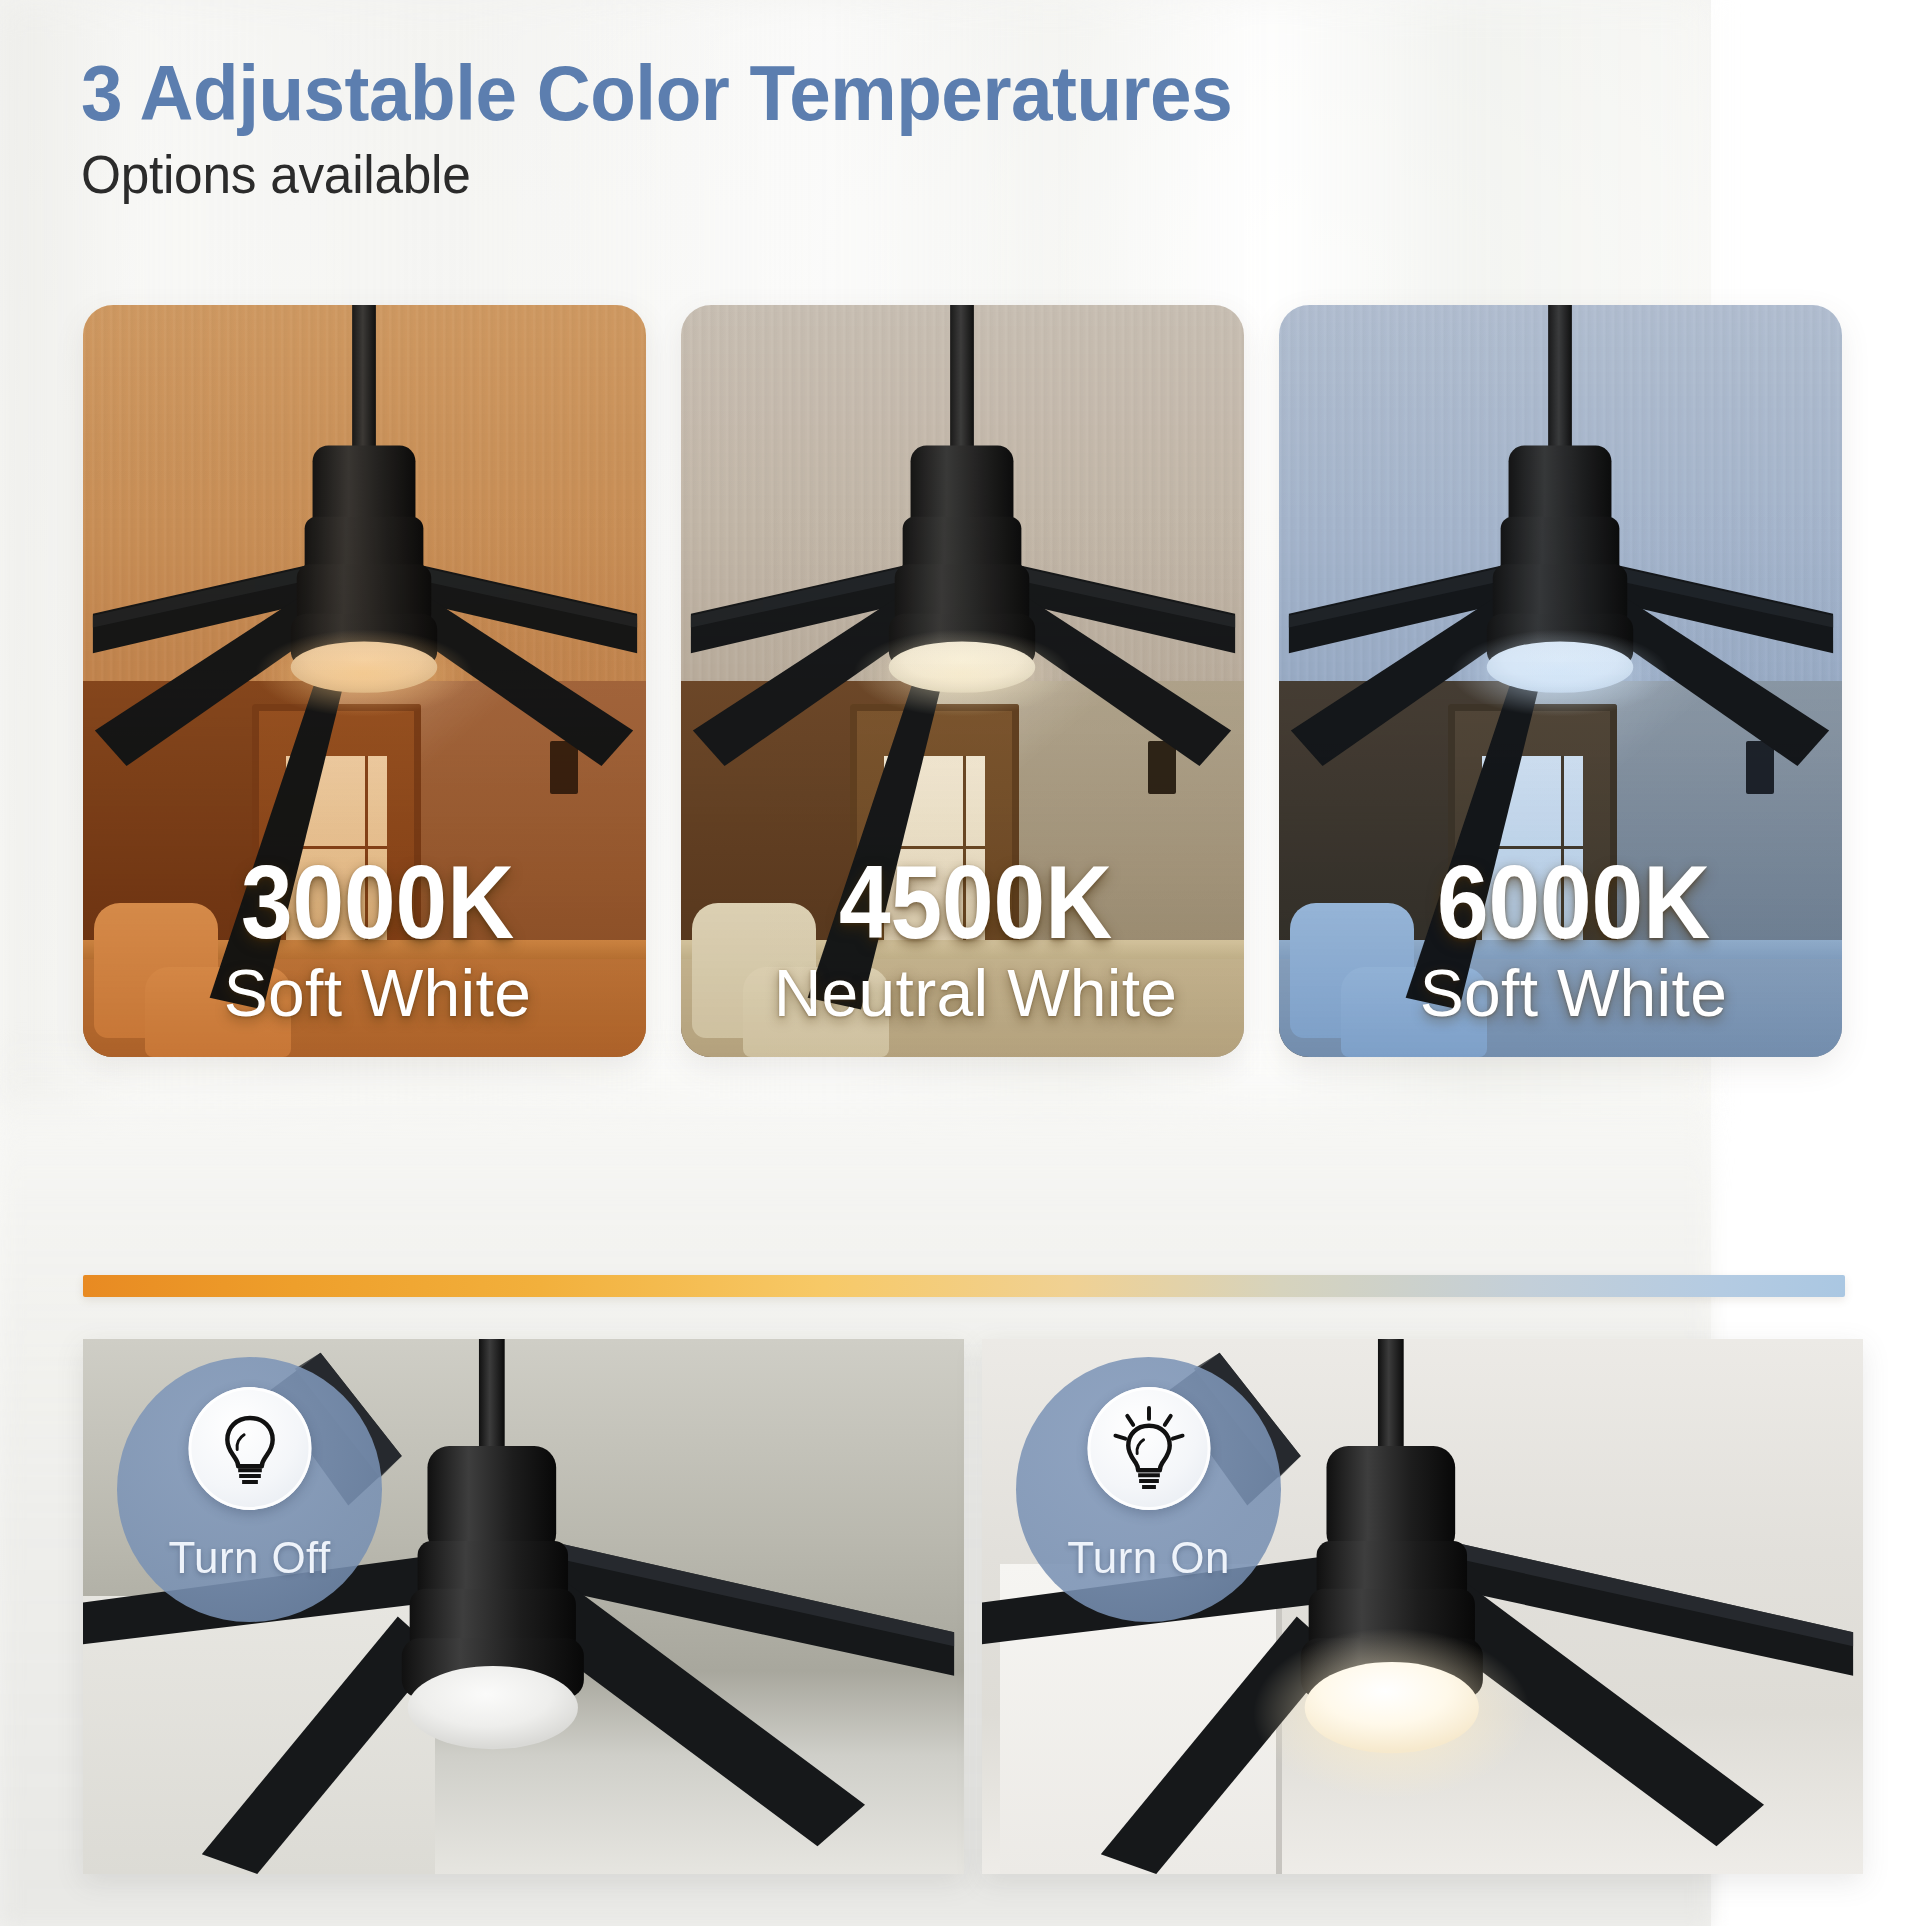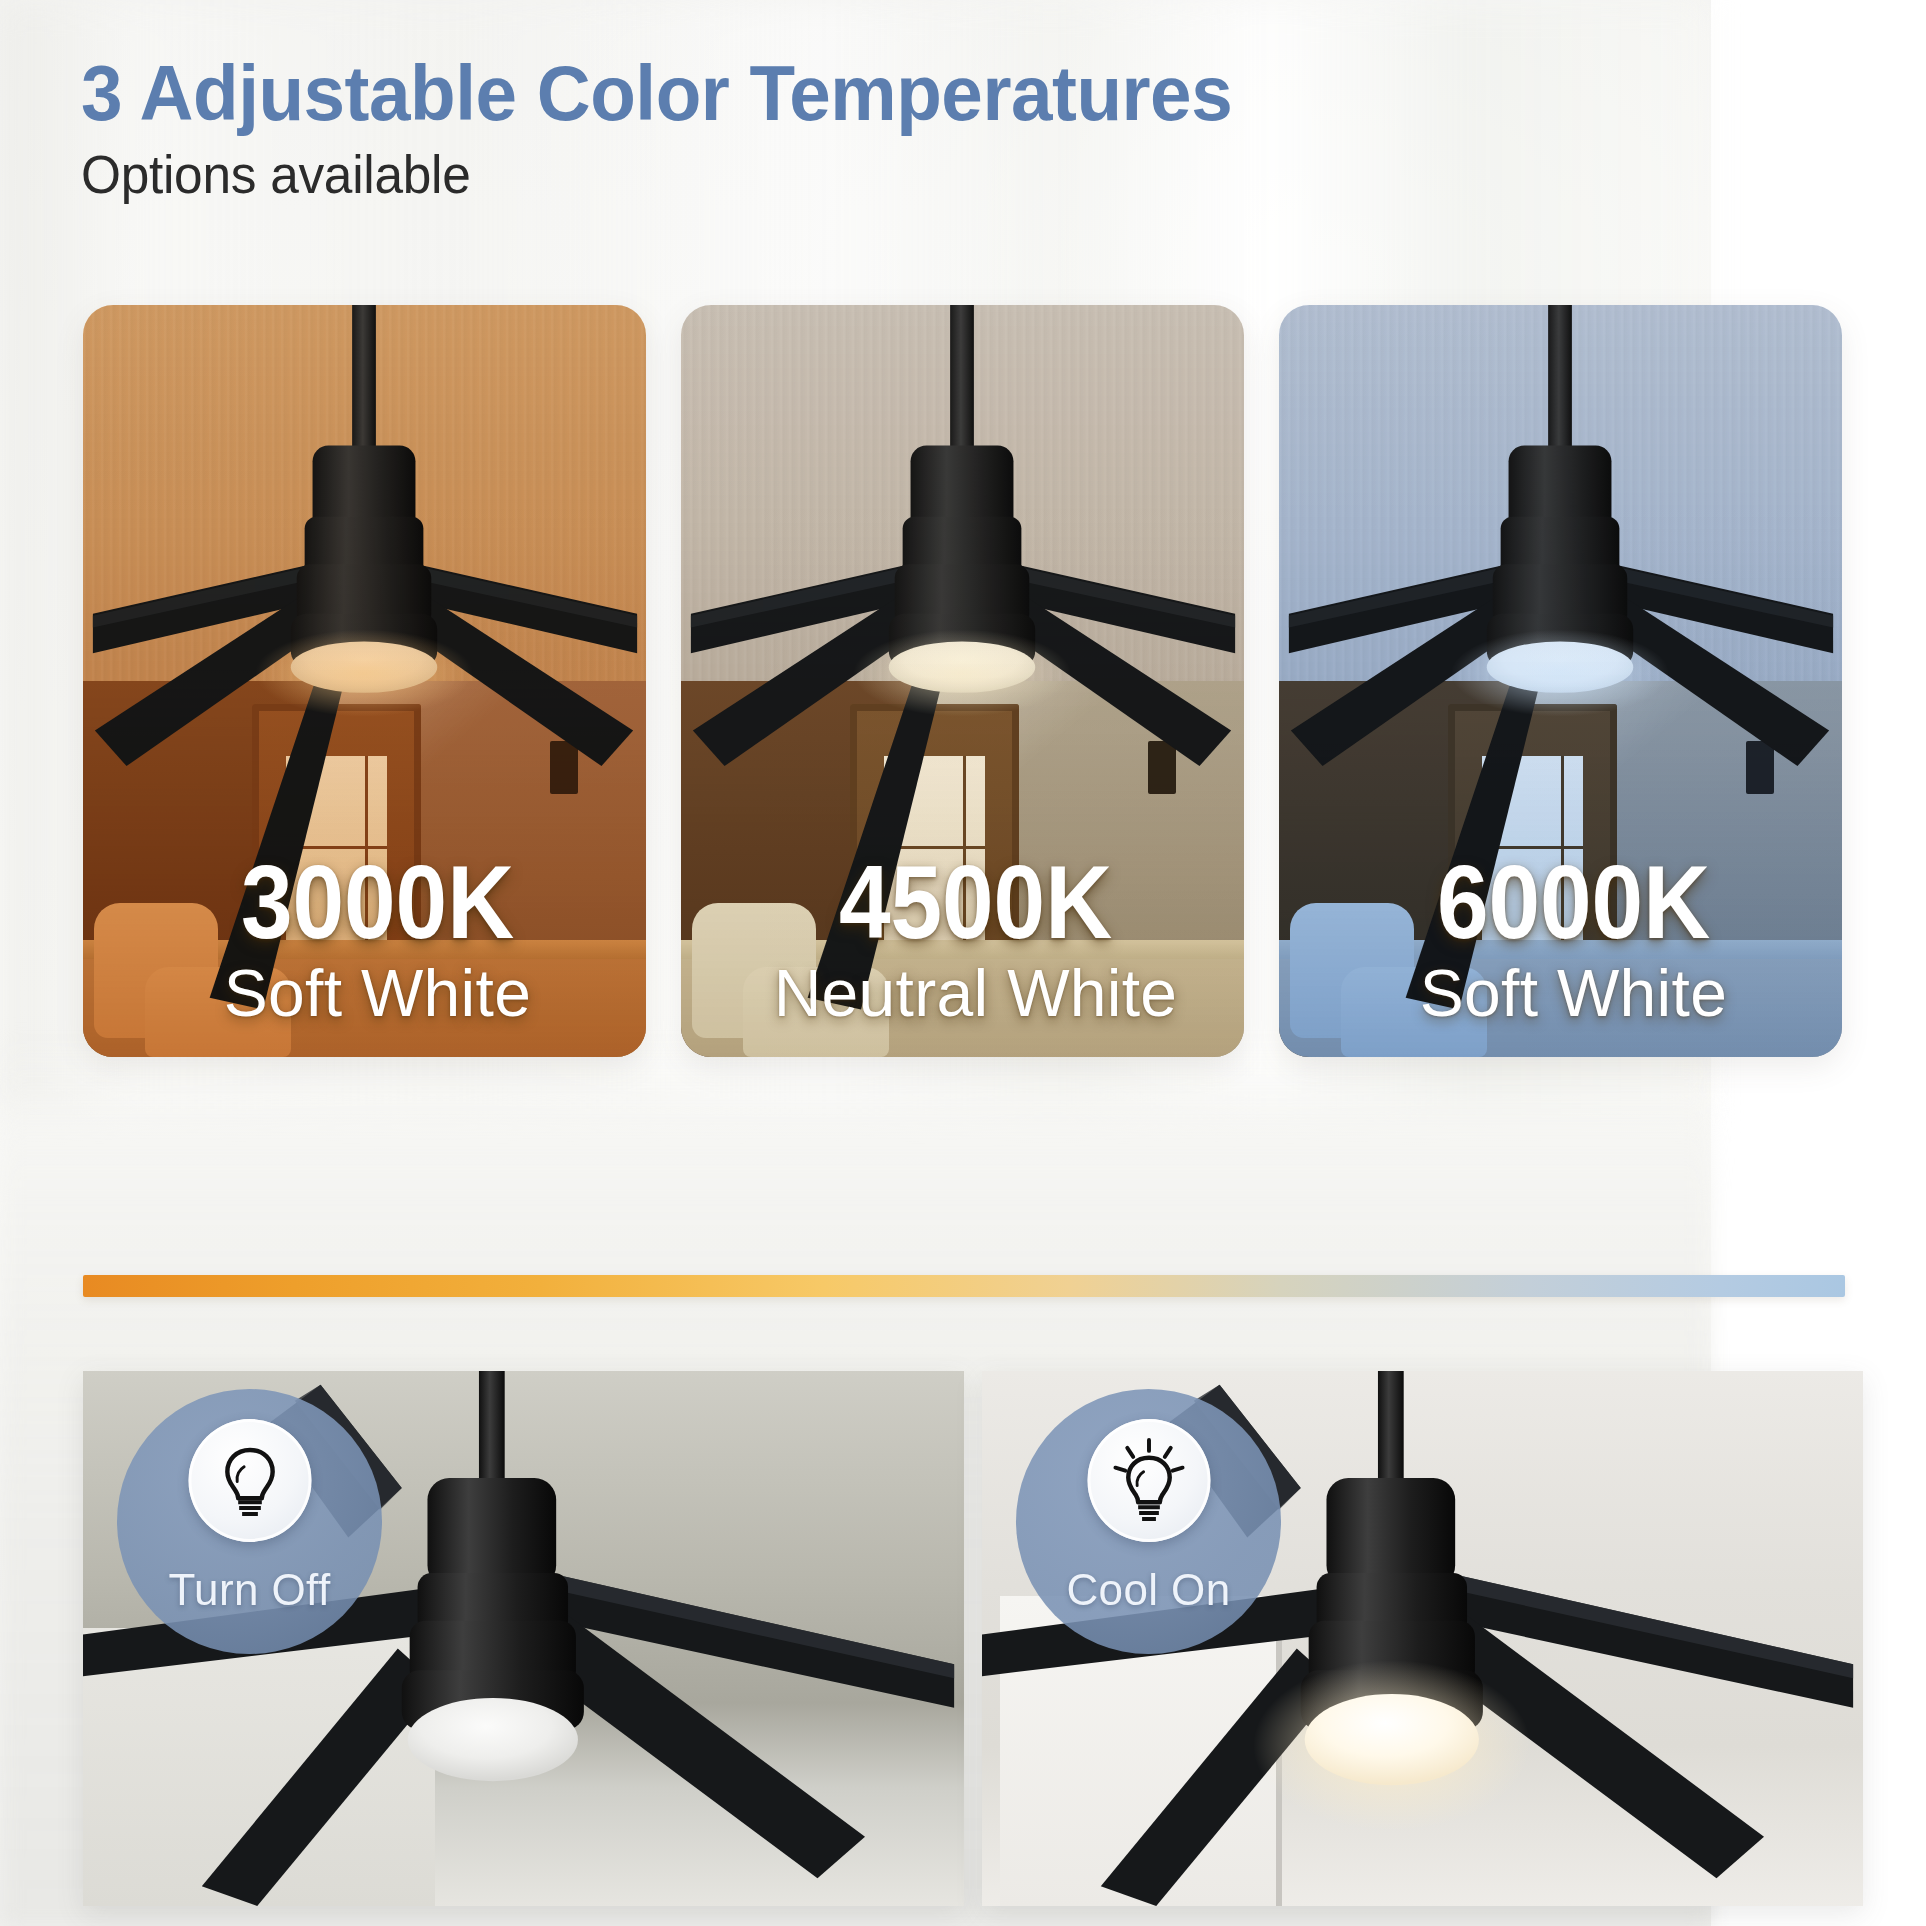--- a/index.html
+++ b/index.html
@@ -155,21 +155,21 @@
 
   
   #divider {
     position:absolute; left:83px; top:1275px; width:1762px; height:22px; z-index:5;
     border-radius:2px;
     background:linear-gradient(90deg,#e88a22 0%, #ee9f2b 12%, #f2b03c 26%, #f7c967 42%, #f0d193 56%, #d6d3bd 68%, #c3cfd9 82%, #b4cbe2 93%, #aac7e2 100%);
     box-shadow:0 3px 8px rgba(120,100,70,0.14);
   }
 
   
-  #panels { position:absolute; left:0; top:1371px; width:1927px; height:554px; z-index:4; }
+  #panels { position:absolute; left:0; top:1339px; width:1927px; height:554px; z-index:4; }
   .panel {
     position:absolute; top:0; width:881px; height:535px; overflow:hidden;
     box-shadow:0 8px 26px rgba(90,90,90,0.13);
   }
   .panel.p1 { left:83px; }
   .panel.p2 { left:982px; }
   .panel .scene { position:absolute; inset:0; }
   .p1 .scene {
     background:
       linear-gradient(115deg, rgba(255,255,255,0.0) 52%, rgba(255,255,255,0.0) 100%),
@@ -515,19 +515,19 @@
               <line x1="5" y1="30" x2="15" y2="33"></line>
               <line x1="73" y1="30" x2="63" y2="33"></line>
             </g>
             <path d="M39 20 C26 20 18 29 18 40 c0 8 4.5 13 7.5 17.5 1.8 2.8 2.5 4.5 2.5 7.5 h22 c0-3 0.7-4.7 2.5-7.5 C55.5 53 60 48 60 40 60 29 52 20 39 20 Z" fill="none" stroke="#111" stroke-width="4.5" stroke-linejoin="round"></path>
             <path d="M27 48 c-1-5.5 1.8-11 6.5-13.8" fill="none" stroke="#111" stroke-width="3" stroke-linecap="round"></path>
             <line x1="28" y1="70" x2="50" y2="70" stroke="#111" stroke-width="4"></line>
             <line x1="29" y1="76" x2="49" y2="76" stroke="#111" stroke-width="4"></line>
             <line x1="32" y1="82" x2="46" y2="82" stroke="#111" stroke-width="4"></line>
           </svg>
         </div>
-        <div class="badge-label">Cool On</div>
+        <div class="badge-label">Turn On</div>
       </div>
     </div>
   </div>
 
 </div>
 
 
 </body></html>

